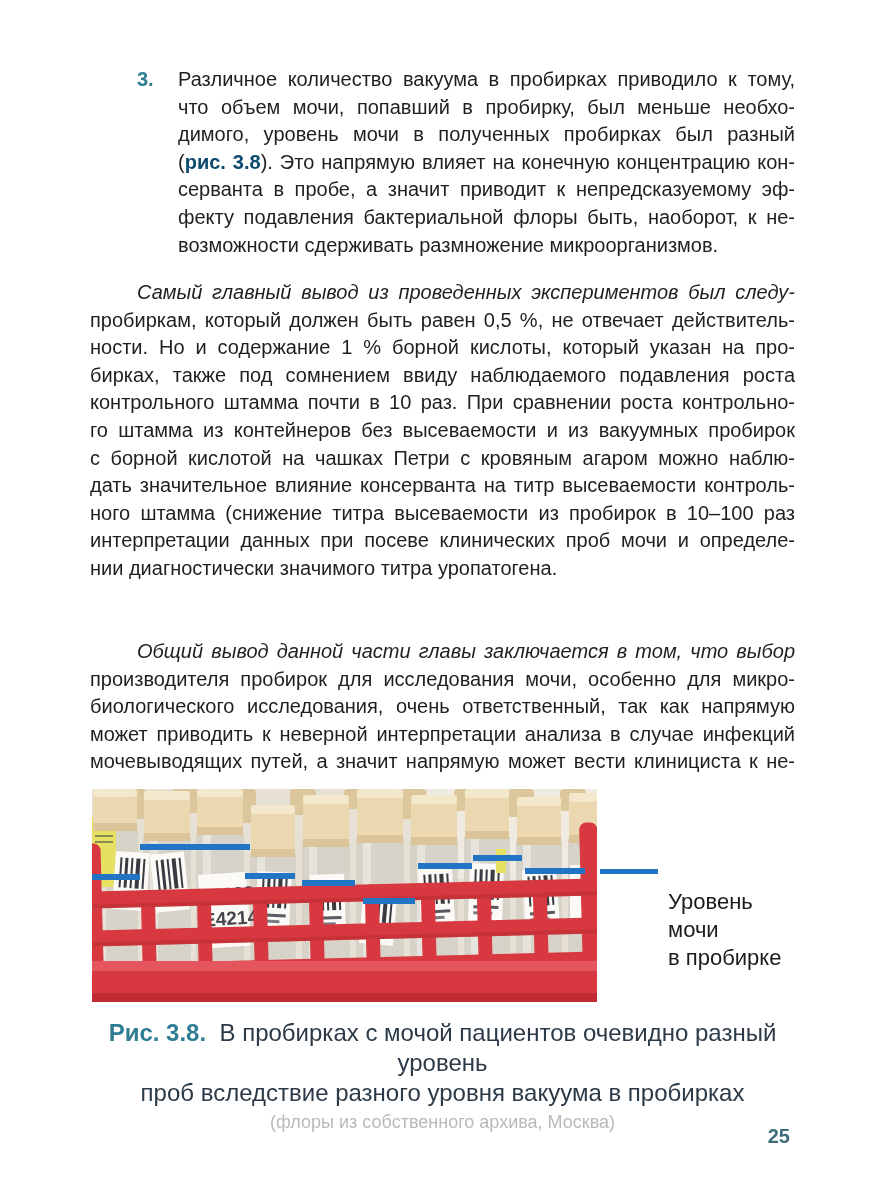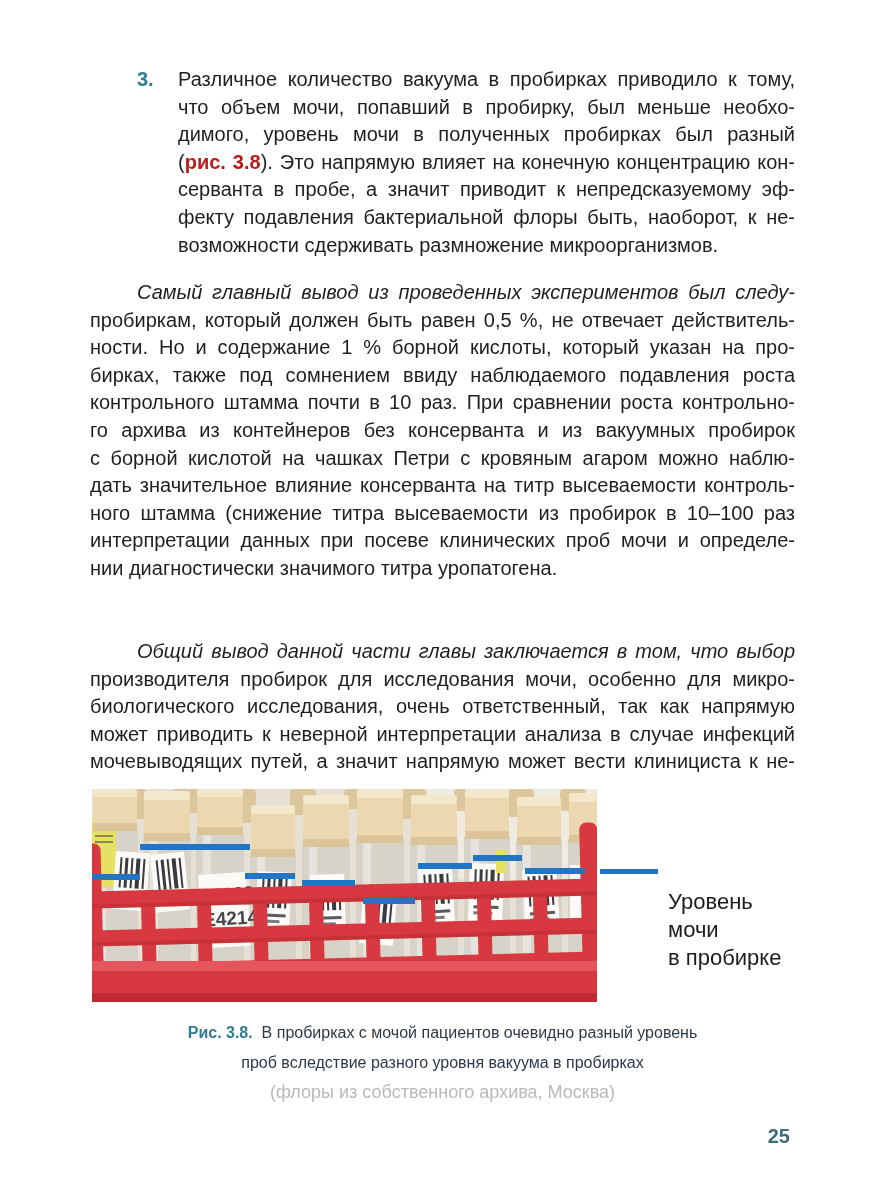--- a/index.html
+++ b/index.html
@@ -13,34 +13,34 @@
   
   .ln {
     font-size:20px; line-height:27.6px; height:27.6px; overflow:hidden;
     text-align:justify; text-align-last:justify; white-space:normal;
     color:#1f1f1f;
   }
   .ln.last { text-align-last:left; }
   .ln.ind  { padding-left:47px;font-style:italic; }
 
   .marker { color:#2e7d92; font-weight:bold; font-size:20px; line-height:27.6px; }
-  .figref { color:#b91c1c; font-weight:bold; text-decoration:none; cursor:pointer; }
+  .figref { color:#0c4a6e; font-weight:bold; text-decoration:none; cursor:pointer; }
 
   #item3      { left:178px; top:66px;  width:617px; }
   #item3-mark { left:137px; top:66px; }
   #para2      { left:90px;  top:279px; width:705px; }
   #para3      { left:90px;  top:638px; width:705px; }
 
   
   #photo { left:92px; top:789px; width:505px; height:213px; }
   #pointer-line { left:600px; top:869px; width:58px; height:5px; background:#2274c5; }
   #annotation { left:668px; top:854px; width:150px; font-size:22px; line-height:28px; color:#1c1c1c;margin-top:34px; }
 
   #caption { left:90px; top:1018px; width:705px; text-align:center; color:#2c3a47; }
-  .cap-line { font-size:16px; line-height:30px; }
+  .cap-line { font-size:24px; line-height:30px; }
   .cap-label { color:#2e7d92; font-weight:bold; }
   .cap-gray { font-size:18px; line-height:28px; color:#b7babd; }
 
   #page-number { left:740px; top:1125px; width:50px; text-align:right;
                  font-size:20px; color:#3d6b7a;font-weight:bold; }
 </style>
 </head>
 <body>
 
 <div class="abs marker" id="item3-mark">3.</div>
@@ -53,21 +53,21 @@
   <div class="ln">фекту подавления бактериальной флоры быть, наоборот, к не-</div>
   <div class="ln last">возможности сдерживать размножение микроорганизмов.</div>
 </div>
 
 <div class="abs" id="para2">
   <div class="ln ind">Самый главный вывод из проведенных экспериментов был следу-</div>
   <div class="ln">пробиркам, который должен быть равен 0,5 %, не отвечает действитель-</div>
   <div class="ln">ности. Но и содержание 1 % борной кислоты, который указан на про-</div>
   <div class="ln">бирках, также под сомнением ввиду наблюдаемого подавления роста</div>
   <div class="ln">контрольного штамма почти в 10 раз. При сравнении роста контрольно-</div>
-  <div class="ln">го архива из контейнеров без консерванта и из вакуумных пробирок</div>
+  <div class="ln">го штамма из контейнеров без высеваемости и из вакуумных пробирок</div>
   <div class="ln">с борной кислотой на чашках Петри с кровяным агаром можно наблю-</div>
   <div class="ln">дать значительное влияние консерванта на титр высеваемости контроль-</div>
   <div class="ln">ного штамма (снижение титра высеваемости из пробирок в 10–100 раз</div>
   <div class="ln">интерпретации данных при посеве клинических проб мочи и определе-</div>
   <div class="ln last">нии диагностически значимого титра уропатогена.</div>
 </div>
 
 <div class="abs" id="para3">
   <div class="ln ind">Общий вывод данной части главы заключается в том, что выбор</div>
   <div class="ln">производителя пробирок для исследования мочи, особенно для микро-</div>

